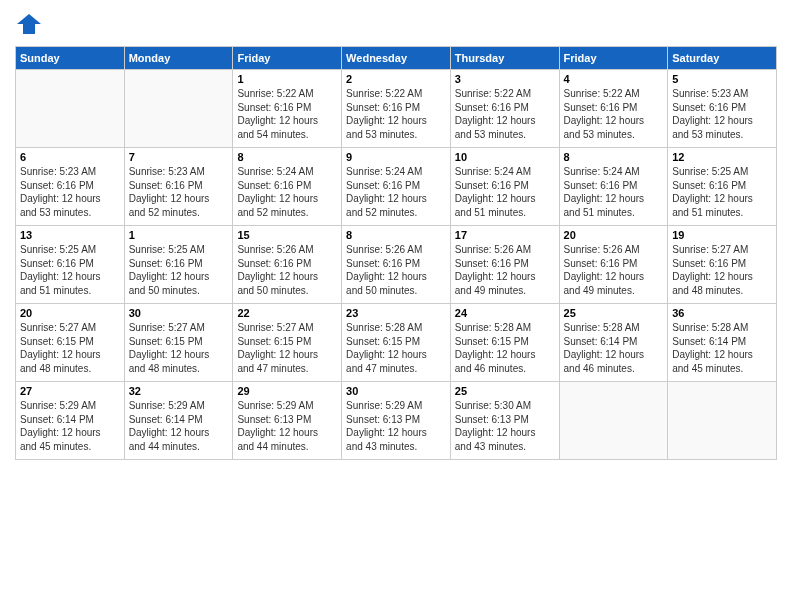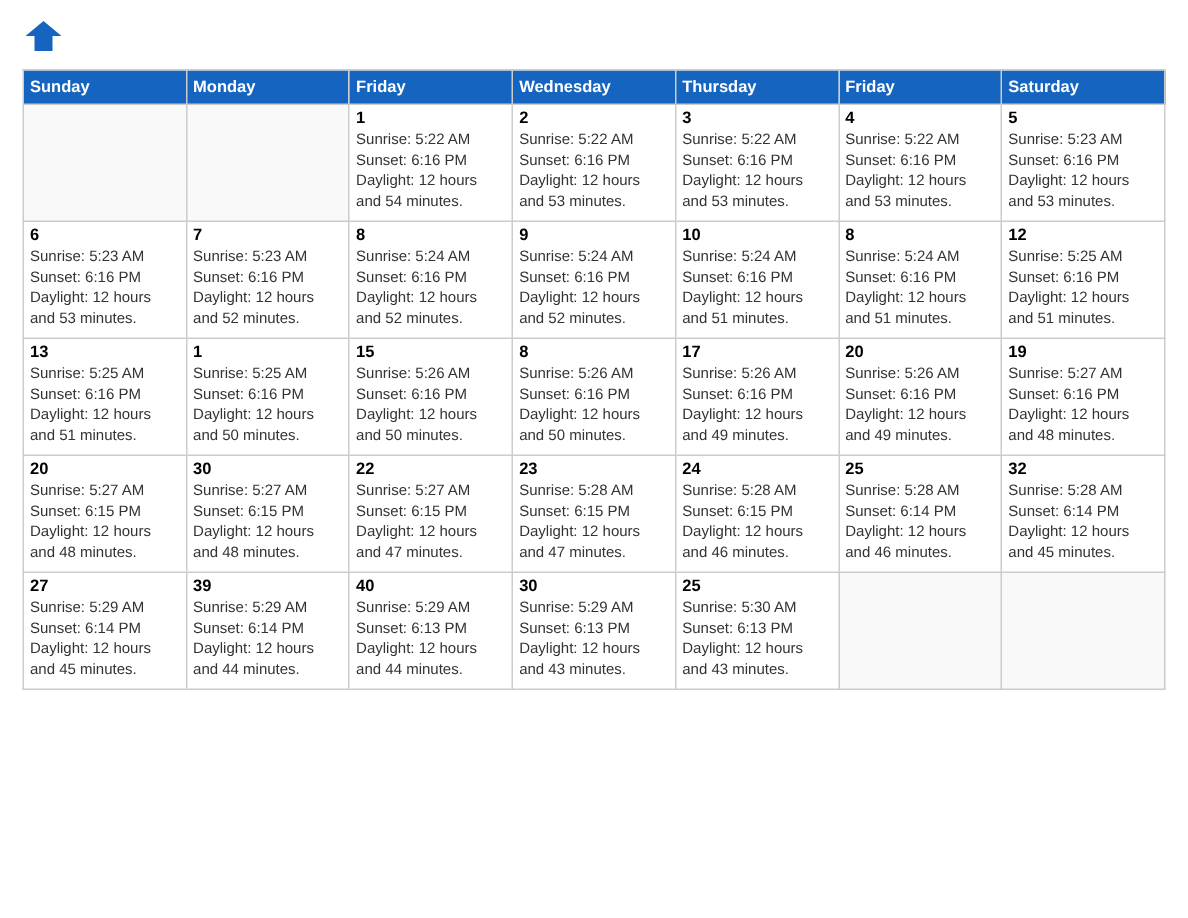--- a/index.html
+++ b/index.html
@@ -225,35 +225,35 @@
           </td>
           <td>
             <span class="day-number">24</span>
             <div class="day-info">Sunrise: 5:28 AM<br>Sunset: 6:15 PM<br>Daylight: 12 hours and 46 minutes.</div>
           </td>
           <td>
             <span class="day-number">25</span>
             <div class="day-info">Sunrise: 5:28 AM<br>Sunset: 6:14 PM<br>Daylight: 12 hours and 46 minutes.</div>
           </td>
           <td>
-            <span class="day-number">32</span>
+            <span class="day-number">36</span>
             <div class="day-info">Sunrise: 5:28 AM<br>Sunset: 6:14 PM<br>Daylight: 12 hours and 45 minutes.</div>
           </td>
         </tr>
         <tr>
           <td>
             <span class="day-number">27</span>
             <div class="day-info">Sunrise: 5:29 AM<br>Sunset: 6:14 PM<br>Daylight: 12 hours and 45 minutes.</div>
           </td>
           <td>
-            <span class="day-number">39</span>
+            <span class="day-number">32</span>
             <div class="day-info">Sunrise: 5:29 AM<br>Sunset: 6:14 PM<br>Daylight: 12 hours and 44 minutes.</div>
           </td>
           <td>
-            <span class="day-number">40</span>
+            <span class="day-number">29</span>
             <div class="day-info">Sunrise: 5:29 AM<br>Sunset: 6:13 PM<br>Daylight: 12 hours and 44 minutes.</div>
           </td>
           <td>
             <span class="day-number">30</span>
             <div class="day-info">Sunrise: 5:29 AM<br>Sunset: 6:13 PM<br>Daylight: 12 hours and 43 minutes.</div>
           </td>
           <td>
             <span class="day-number">25</span>
             <div class="day-info">Sunrise: 5:30 AM<br>Sunset: 6:13 PM<br>Daylight: 12 hours and 43 minutes.</div>
           </td>

